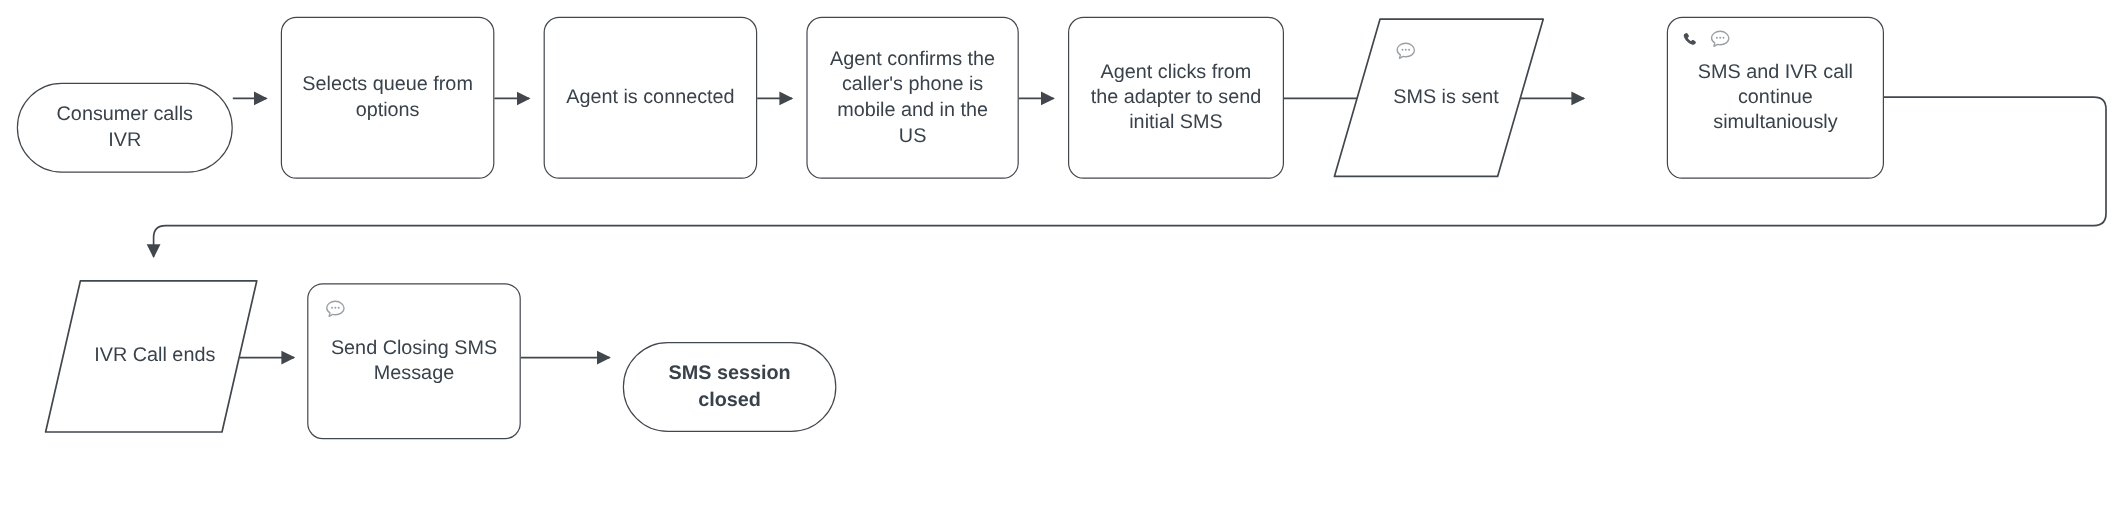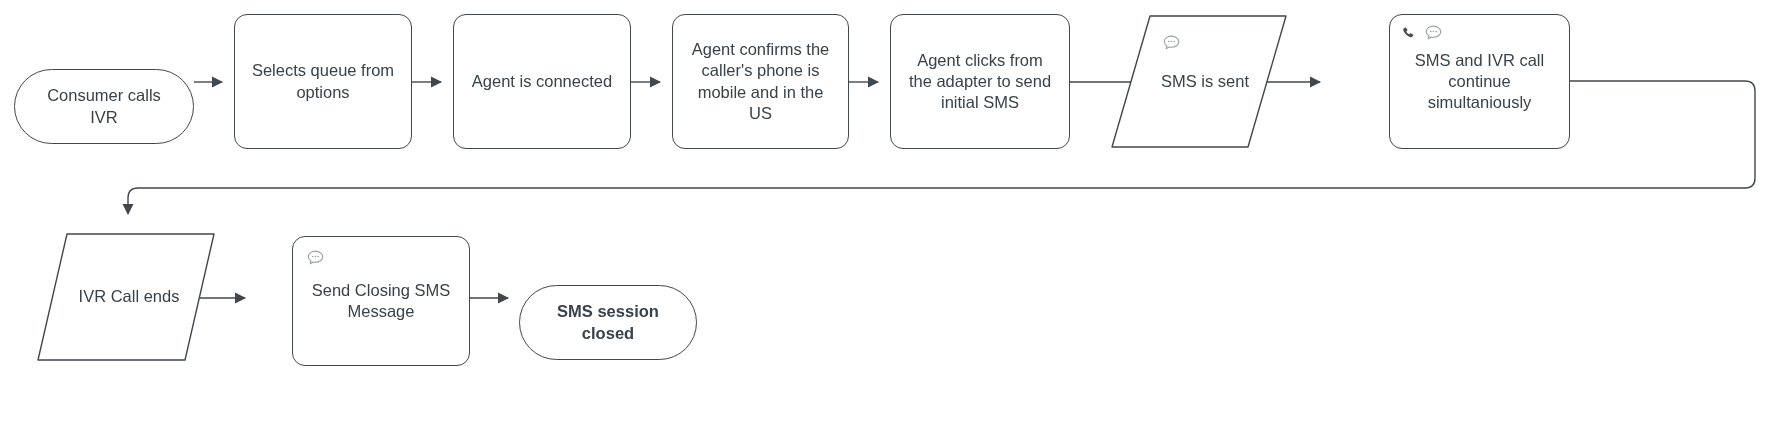--- a/index.html
+++ b/index.html
@@ -197,21 +197,21 @@
     </span>
   </div>
 
   <div class="node shape-para-l" style="left:36px; top:232px; width:180px; height:130px;">
     <svg class="para-fill" viewBox="0 0 180 130" preserveAspectRatio="none" xmlns="http://www.w3.org/2000/svg">
       <path d="M 31 2 L 178 2 L 149 128 L 2 128 Z" fill="#ffffff" stroke="#42474d" stroke-width="1.4" stroke-linejoin="round"></path>
     </svg>
     <span class="lbl" style="transform:translate(3px,0);">IVR Call ends</span>
   </div>
 
-  <div class="node shape-round" style="left:256px; top:236px; width:178px; height:130px;margin-left:36px;">
+  <div class="node shape-round" style="left:256px; top:236px; width:178px; height:130px;">
     <span class="lbl">Send Closing SMS
 Message</span>
     <span class="nodeicons" style="left:13px; top:12px;">
       <span class="ico">
         <svg width="19" height="19" viewBox="0 0 20 20" xmlns="http://www.w3.org/2000/svg">
           <path d="M10 2.2c-4.2 0-7.6 2.5-7.6 5.7 0 1.8 1.1 3.4 2.8 4.4l-.7 3.1 3.1-1.7c.8.2 1.6.3 2.4.3 4.2 0 7.6-2.5 7.6-5.7S14.2 2.2 10 2.2z" fill="#ffffff" stroke="#9aa0a6" stroke-width="1.2" stroke-linejoin="round"></path>
           <circle cx="7.1" cy="7.9" r="0.85" fill="#9aa0a6"></circle>
           <circle cx="10" cy="7.9" r="0.85" fill="#9aa0a6"></circle>
           <circle cx="12.9" cy="7.9" r="0.85" fill="#9aa0a6"></circle>
         </svg>

